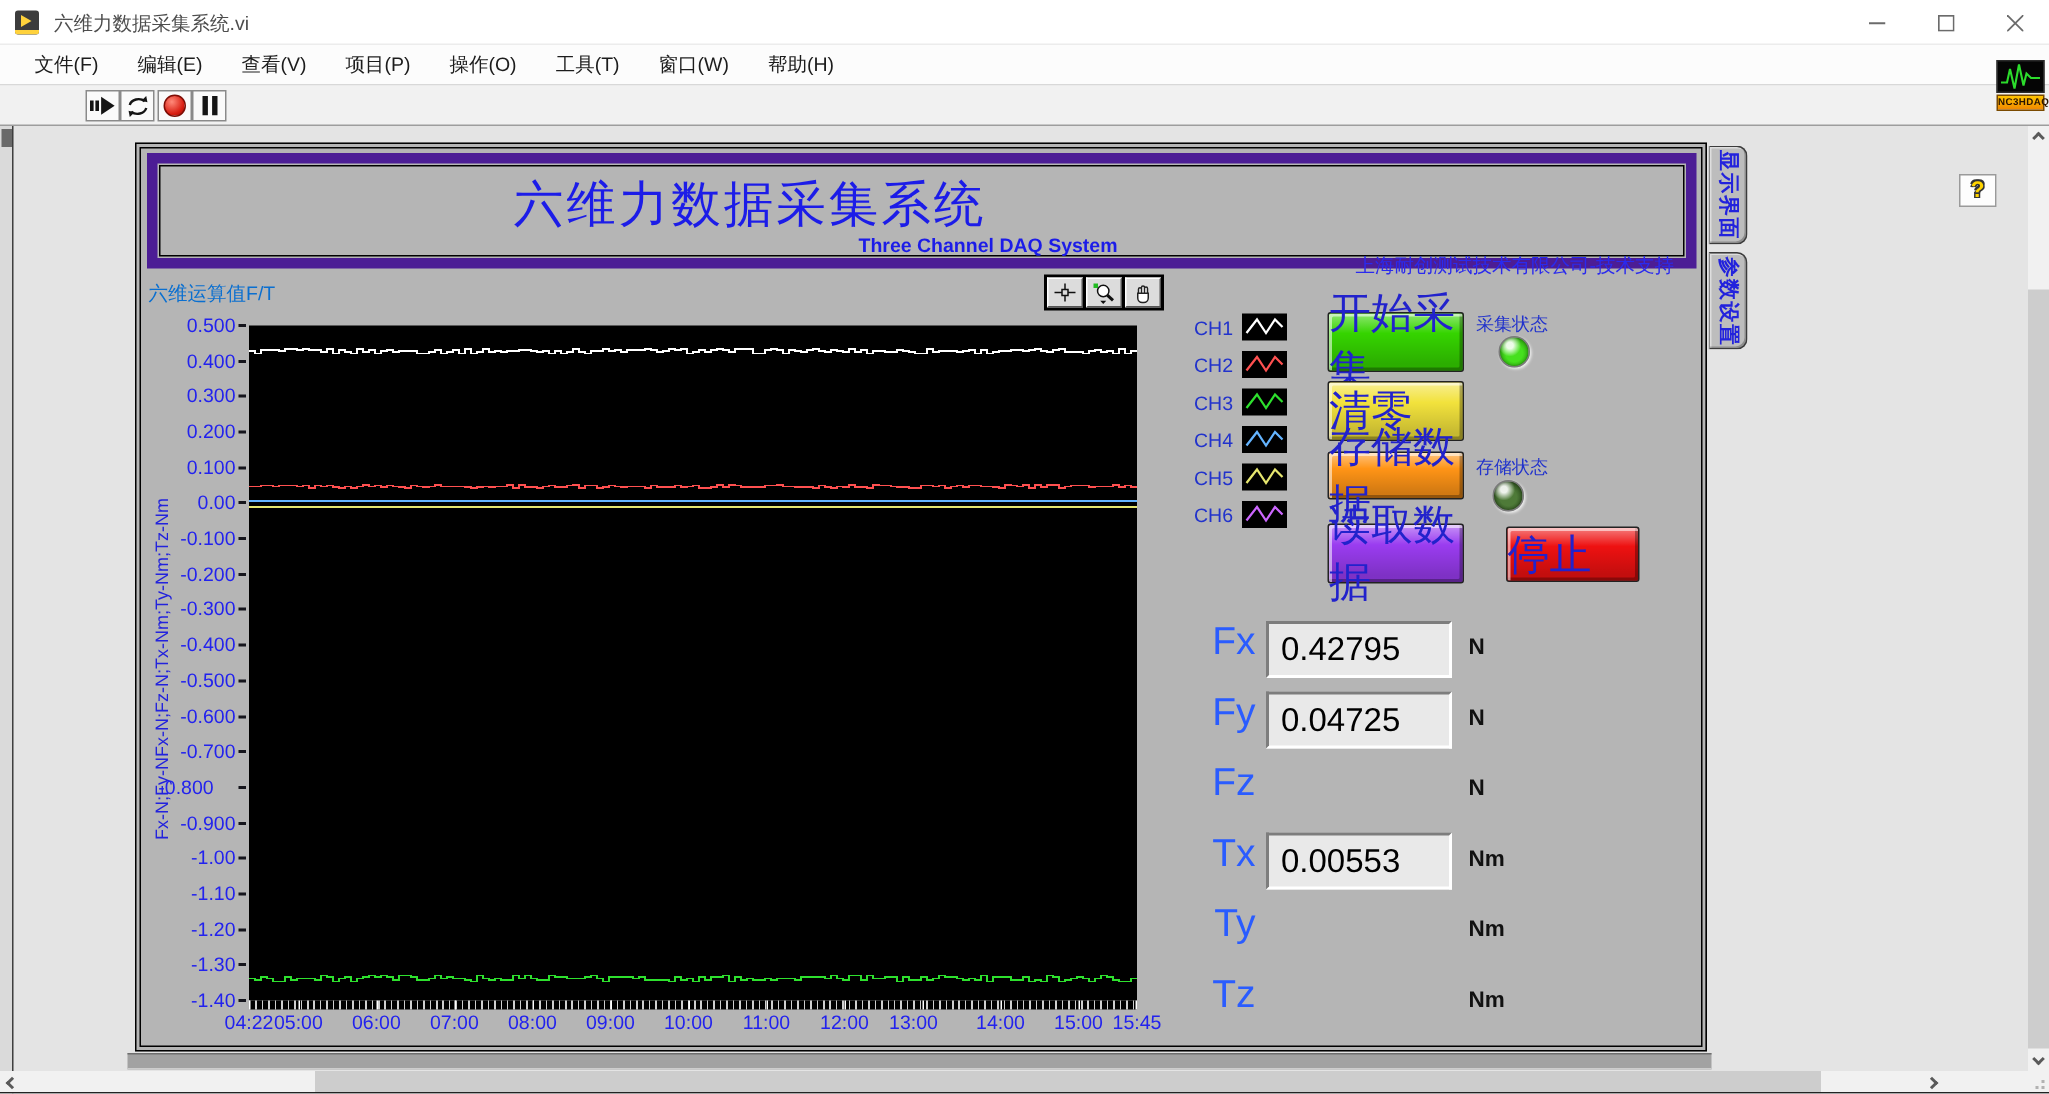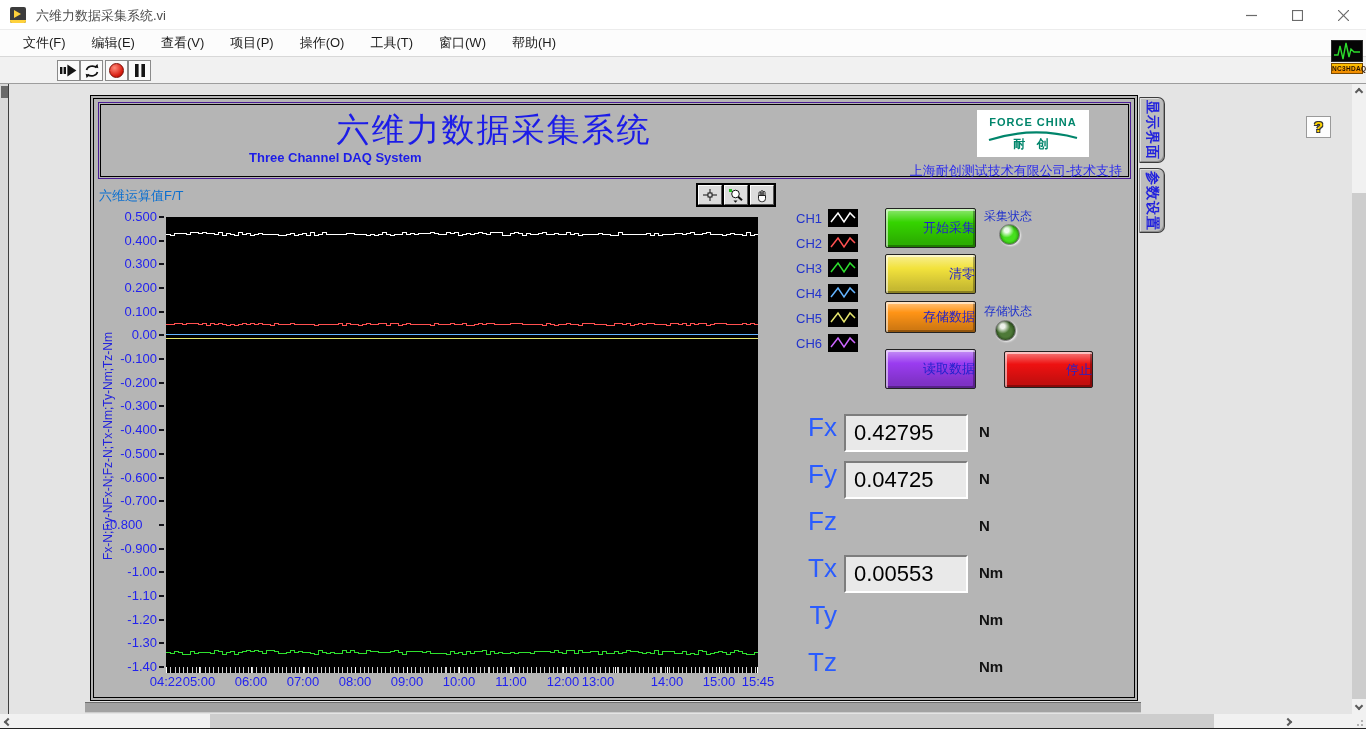--- a/index.html
+++ b/index.html
@@ -28,23 +28,23 @@
   #vi-icon .wave{position:absolute;left:0;top:0;width:32px;height:22px;background:#050505;border:1px solid #2a2a2a;box-sizing:border-box}
   #vi-icon .tag{position:absolute;left:0;top:23px;width:32px;height:11px;background:linear-gradient(#ffc400,#f08800);border:1px solid #7a4a00;box-sizing:border-box;font-size:6.5px;font-weight:bold;color:#2a1400;text-align:center;line-height:9px;letter-spacing:.3px}
 
   
   #left-gutter{position:absolute;left:0;top:84px;width:9px;height:645px;background:#dadada;border-right:1px solid #3f3f3f;box-sizing:border-box}
   #left-nub{position:absolute;left:1px;top:86px;width:7px;height:12px;background:#6a6a6a}
   #win-bottom{position:absolute;left:0;top:728px;width:1366px;height:1px;background:#222}
 
   #main-panel{position:absolute;left:90px;top:95px;width:1048px;height:606px;background:#b5b5b5;border:1px solid #000;box-sizing:border-box;box-shadow:inset 0 0 0 2px #b5b5b5, inset 0 0 0 3px #000}
 
-  #header-box{position:absolute;left:7px;top:6px;width:1033px;height:77px;border:1px solid #4c1d95;box-sizing:border-box;box-shadow:inset 0 0 0 1px #b5b5b5, inset 0 0 0 2px #000}
+  #header-box{position:absolute;left:7px;top:6px;width:1033px;height:77px;border:7px solid #4c1d95;box-sizing:border-box;box-shadow:inset 0 0 0 1px #b5b5b5, inset 0 0 0 2px #000}
   #hdr-title{position:absolute;left:150px;top:5px;width:490px;text-align:center;font-family:"DejaVu Serif","Liberation Serif",serif;font-size:33px;color:#1c1ce8;letter-spacing:2px}
-  #hdr-sub{position:absolute;left:150px;top:47px;width:490px;text-align:left;font-size:13px;font-weight:bold;color:#1c1ce8}
+  #hdr-sub{position:absolute;left:150px;top:47px;width:490px;text-align:right;font-size:13px;font-weight:bold;color:#1c1ce8}
   #logo{position:absolute;left:878px;top:7px;width:112px;height:47px;background:#fff}
   #logo .l1{position:absolute;left:0;top:6px;width:112px;text-align:center;font-size:11px;font-weight:bold;color:#00856b;letter-spacing:1px}
   #logo svg{position:absolute;left:6px;top:18px}
   #logo .l2{position:absolute;left:0;top:26px;width:112px;text-align:center;font-size:12px;font-weight:bold;color:#00856b;letter-spacing:4px}
   #support-text{position:absolute;right:8px;top:59px;font-size:13px;color:#2a2aee}
 
   #chart-title{position:absolute;left:8px;top:91px;font-size:13px;color:#0a6fd0}
   #graph-palette{position:absolute;left:605px;top:87px;background:#000;padding:2px;display:flex;gap:2px}
   .gp-btn{width:24px;height:20px;background:#dcdcdc;border:1px solid #fff;border-right-color:#555;border-bottom-color:#555;box-sizing:border-box;display:flex;align-items:center;justify-content:center}
 
@@ -55,21 +55,21 @@
   .ytick{position:absolute;left:68px;width:5px;height:2px;background:#15151c}
   #x-strip{position:absolute;left:75px;top:571px;width:592px;height:6px;background:#000;background-image:repeating-linear-gradient(to right,#cfcfcf 0 1px,transparent 1px 4.3px)}
   .xmajor{position:absolute;top:571px;width:1px;height:6px;background:#fff}
   .xlab{position:absolute;top:578px;font-size:13px;color:#2222ee;transform:translateX(-50%);white-space:nowrap}
 
   #plot-legend{position:absolute;left:705px;top:113px;width:80px;height:155px}
   .leg-row{position:absolute;left:0;width:80px;height:20px}
   .leg-label{position:absolute;left:0;top:2px;font-size:13px;color:#2233cc}
   .leg-swatch{position:absolute;left:32px;top:0;width:30px;height:18px;background:#000;display:block}
 
-  .panel-btn{position:absolute;border:1px solid #222;box-sizing:border-box;box-shadow:inset 2px 2px 0 rgba(255,255,255,.55), inset -2px -2px 0 rgba(0,0,0,.3);display:flex;align-items:center;justify-content:flex-end;font-size:13px;cursor:pointer;border-radius:2px}
+  .panel-btn{position:absolute;border:1px solid #222;box-sizing:border-box;box-shadow:inset 2px 2px 0 rgba(255,255,255,.55), inset -2px -2px 0 rgba(0,0,0,.3);display:flex;align-items:center;justify-content:flex-start;font-size:28px;cursor:pointer;border-radius:2px}
   #btn-start{left:794px;top:112px;width:91px;height:40px}
   #btn-zero{left:794px;top:158px;width:91px;height:40px}
   #btn-store{left:794px;top:205px;width:91px;height:32px}
   #btn-read{left:794px;top:253px;width:91px;height:40px}
   #btn-stop{left:913px;top:255px;width:89px;height:37px}
 
   .status-label{position:absolute;font-size:12px;color:#2233cc}
   #acquire-label{left:893px;top:112px}
   #store-label{left:893px;top:207px}
   .led{position:absolute;width:19px;height:19px;border-radius:50%;border:1px solid #7a7a7a;box-shadow:1px 1px 2px rgba(255,255,255,.8), inset 0 0 2px rgba(0,0,0,.4)}
@@ -182,27 +182,20 @@
 </div>
 
 <div id="left-gutter"></div>
 <div id="left-nub"></div>
 
 <div id="main-panel">
 
   <div id="header-box">
     <div id="hdr-title">六维力数据采集系统</div>
     <div id="hdr-sub">Three Channel DAQ System</div>
-    <div id="logo">
-      <div class="l1">FORCE CHINA</div>
-      <svg width="100" height="24" viewBox="0 0 100 24">
-        <path d="M6 12 Q50 -2 94 10" fill="none" stroke="#00856b" stroke-width="2.2"></path>
-      </svg>
-      <div class="l2">耐 创</div>
-    </div>
     <div id="support-text">上海耐创测试技术有限公司-技术支持</div>
   </div>
 
   <div id="chart-title">六维运算值F/T</div>
 
   <div id="graph-palette">
     <div class="gp-btn">
       <svg width="16" height="14" viewBox="0 0 16 14">
         <line x1="8" y1="1" x2="8" y2="13" stroke="#111"></line>
           <line x1="1" y1="7" x2="15" y2="7" stroke="#111"></line>
@@ -292,21 +285,21 @@
       <div class="xlab" style="left: 263.955px;">08:00</div>
       <div class="xmajor" style="left: 263.955px;"></div>
       <div class="xlab" style="left: 315.96px;">09:00</div>
       <div class="xmajor" style="left: 315.96px;"></div>
       <div class="xlab" style="left: 367.966px;">10:00</div>
       <div class="xmajor" style="left: 367.966px;"></div>
       <div class="xlab" style="left: 419.972px;">11:00</div>
       <div class="xmajor" style="left: 419.972px;"></div>
       <div class="xlab" style="left: 471.978px;">12:00</div>
       <div class="xmajor" style="left: 471.978px;"></div>
-      <div class="xlab" style="left: 507px;">13:00</div>
+      <div class="xlab" style="left: 518px;">13:00</div>
       <div class="xmajor" style="left: 523.984px;"></div>
       <div class="xlab" style="left: 575.99px; text-align: right;">14:00</div>
       <div class="xmajor" style="left: 575.99px;"></div>
       <div class="xlab" style="left: 627.996px;">15:00</div>
       <div class="xmajor" style="left: 627.996px;"></div>
       <div class="xlab" style="left: 667px;">15:45</div>
       <div class="xmajor" style="left: 666px;"></div>
     </div>
 
   <div id="plot-legend">

